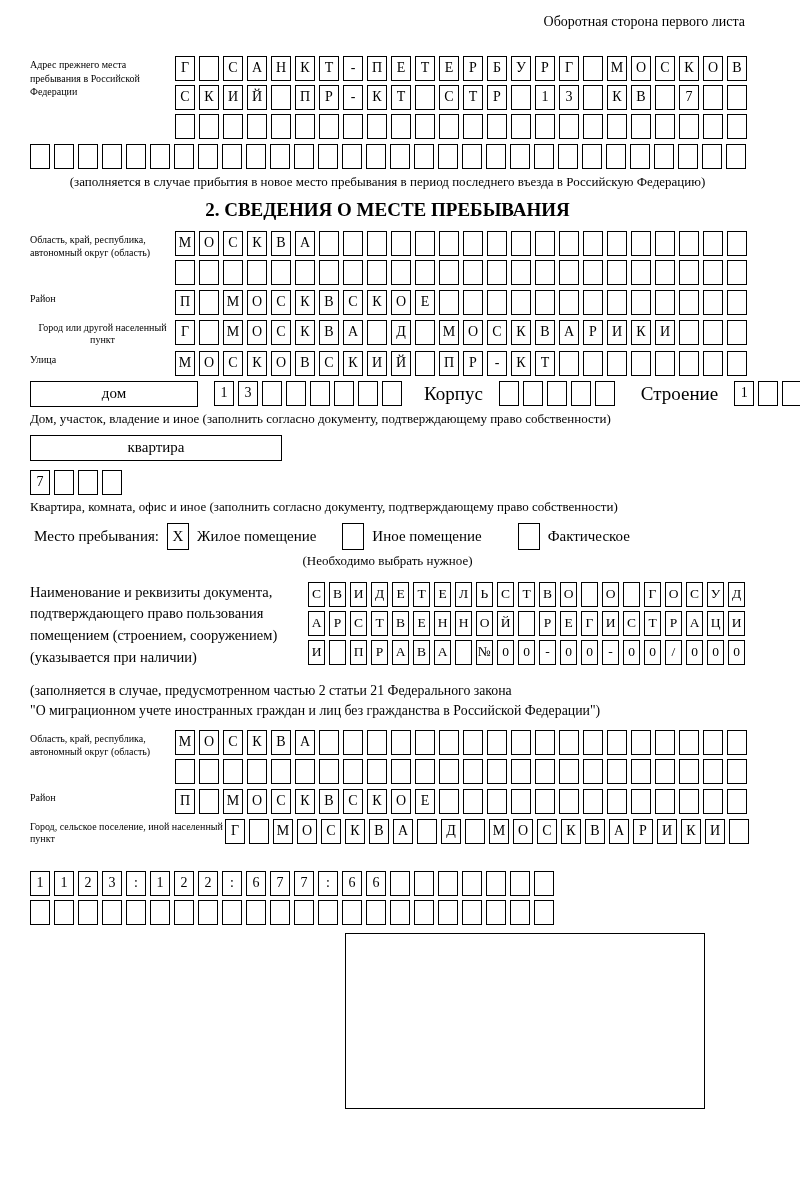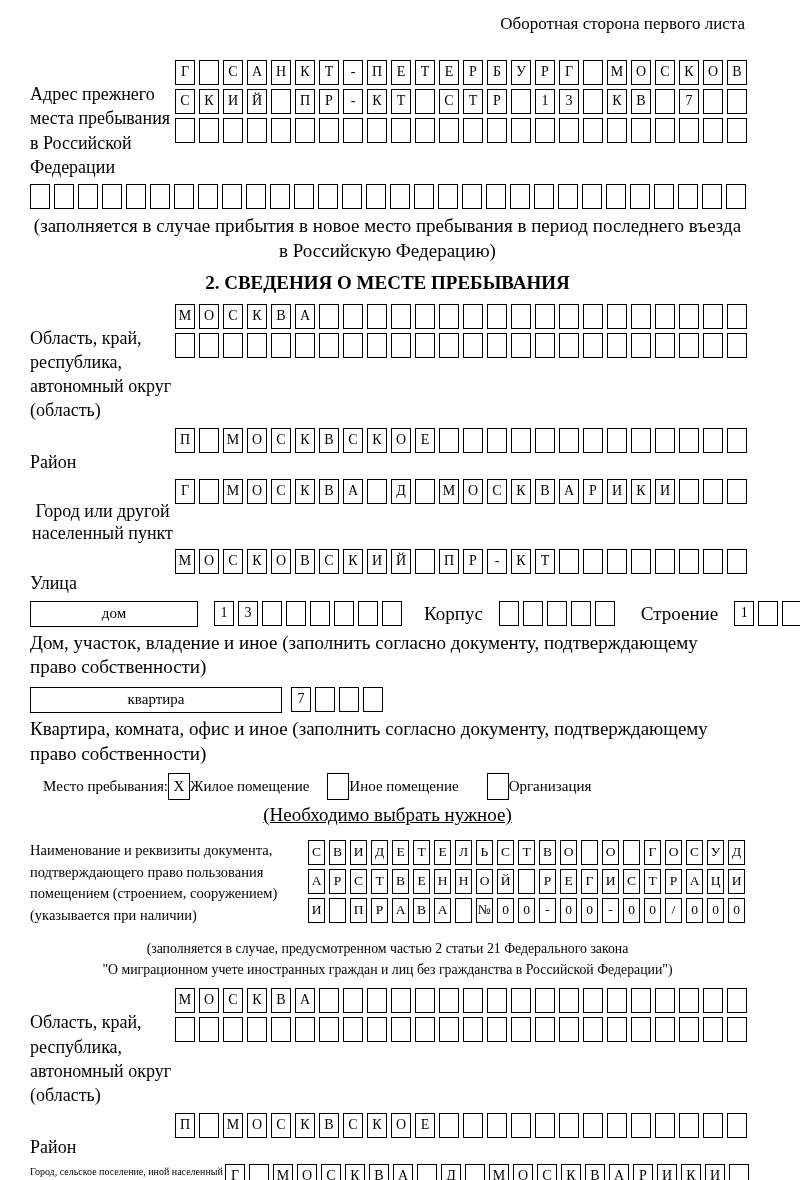--- a/index.html
+++ b/index.html
@@ -1,37 +1,37 @@
 <!DOCTYPE html>
 <html><head>
 <meta charset="utf-8">
 <style>
   html,body{margin:0;padding:0;background:#fff;}
   body{width:800px;height:1180px;color:#000;font-family:"Liberation Serif", serif;}
   .page{box-sizing:border-box;width:800px;padding:14px 55px 0 30px;}
-  .header-note{text-align:right;font-size:17px;margin-bottom:26px;}
+  .header-note{text-align:right;font-size:14px;margin-bottom:26px;}
   .frow{display:flex;align-items:flex-start;margin-bottom:5px;}
-  .label{width:145px;flex:none;font-size:18px;line-height:1.35;padding-top:2px;margin-top:20px;}
+  .label{width:145px;flex:none;font-size:10px;line-height:1.35;padding-top:2px;}
   .label-wide{width:260px;flex:none;font-size:14.5px;line-height:1.5;padding-top:2px;}
   .label-mid{width:195px;flex:none;font-size:10px;line-height:1.35;padding-top:2px;}
   .rowcol{display:flex;flex-direction:column;gap:4px;}
   .boxrow{display:flex;gap:4px;}
   .cell{flex:none;box-sizing:border-box;width:20px;height:25px;border:1.6px solid #000;
         text-align:center;font-size:14px;line-height:22px;overflow:hidden;}
   .cell-sm{width:17px;border-width:1.8px;font-size:13.5px;}
-  .caption{font-size:19px;line-height:1.3;margin-bottom:7px;}
+  .caption{font-size:13px;line-height:1.3;margin-bottom:7px;}
   .caption-center{text-align:center;}
   .sec-title{text-align:center;font-weight:bold;font-size:19px;margin:8px 0 10px 0;}
   .widebox{box-sizing:border-box;border:1.6px solid #000;height:26px;display:flex;
            align-items:center;justify-content:center;font-size:15px;flex:none;}
   .inline-lbl{font-size:19px;line-height:26px;flex:none;}
   .checkbox{flex:none;box-sizing:border-box;width:22px;height:27px;border:1.6px solid #000;
             text-align:center;font-size:15px;line-height:25px;}
-  .stay-row{display:flex;align-items:center;gap:0;margin:4px 0 3px 13px;font-size:15px;}
-  .notes{text-align:center;font-size:13.8px;line-height:1.5;margin-bottom:8px;}
+  .stay-row{display:flex;align-items:center;gap:8px;margin:4px 0 3px 4px;font-size:15px;}
+  .notes{font-size:13.8px;line-height:1.5;margin-bottom:8px;}
   .stamp-wrap{width:440px;margin-left:auto;margin-top:8px;text-align:center;}
   .stamp-box{box-sizing:border-box;width:360px;height:176px;border:1.8px solid #000;margin:0 auto 8px auto;}
   .mt20{margin-top:20px;}
 </style>
 </head>
 <body>
 
 <div class="page">
 
   <div class="header-note">Оборотная сторона первого листа</div>
@@ -326,41 +326,41 @@
     <div class="inline-lbl" style="margin-left:10px;">Строение</div>
     <div class="boxrow">
         <span class="cell">1</span>
         <span class="cell"></span>
         <span class="cell"></span>
         <span class="cell"></span>
       </div>
   </div>
   <div class="caption">Дом, участок, владение и иное (заполнить согласно документу, подтверждающему право собственности)</div>
 
-  <div class="frow" style="gap:9px;margin-bottom:4px;">
+  <div class="frow" style="gap:9px;margin-bottom:4px;flex-direction:column;">
     <div class="widebox" style="width:252px;">квартира</div>
     <div class="boxrow">
         <span class="cell">7</span>
         <span class="cell"></span>
         <span class="cell"></span>
         <span class="cell"></span>
       </div>
   </div>
   <div class="caption">Квартира, комната, офис и иное (заполнить согласно документу, подтверждающему право собственности)</div>
 
   <div class="stay-row">
     <span>Место пребывания:</span>
     <span class="checkbox">X</span>
     <span>Жилое помещение</span>
     <span class="checkbox" style="margin-left:18px;"></span>
     <span>Иное помещение</span>
     <span class="checkbox" style="margin-left:28px;"></span>
-    <span>Организация</span>
-  </div>
-  <div class="caption caption-center" style="margin-bottom:10px;text-decoration:underline;">(Необходимо выбрать нужное)</div>
+    <span>Фактическое</span>
+  </div>
+  <div class="caption caption-center" style="margin-bottom:10px;">(Необходимо выбрать нужное)</div>
 
   <div class="frow" style="margin-bottom:12px;justify-content:space-between;">
     <div class="label-wide">Наименование и реквизиты документа, подтверждающего право пользования помещением (строением, сооружением) (указывается при наличии)</div>
     <div class="rowcol" style="padding-top:2px;">
       <div class="boxrow">
           <span class="cell cell-sm">С</span>
           <span class="cell cell-sm">В</span>
           <span class="cell cell-sm">И</span>
           <span class="cell cell-sm">Д</span>
           <span class="cell cell-sm">Е</span>

